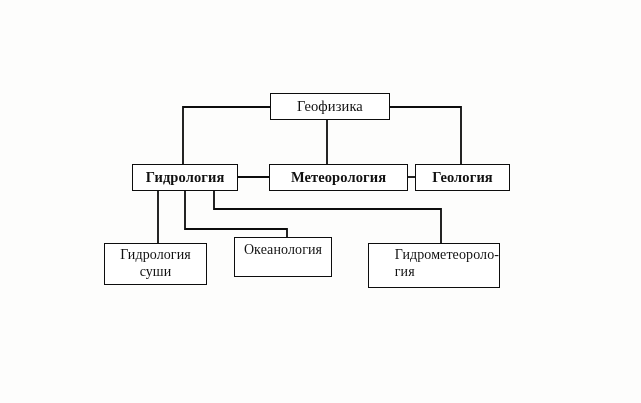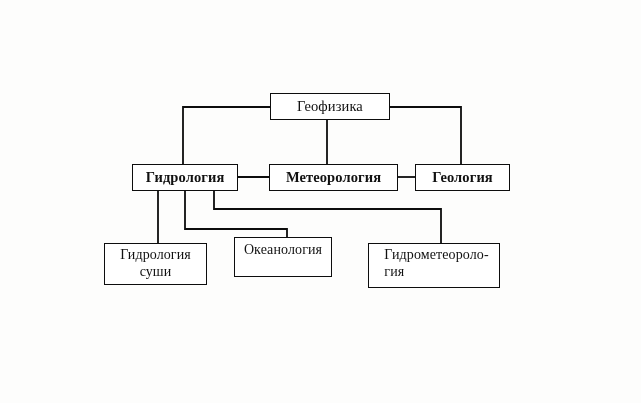--- a/index.html
+++ b/index.html
@@ -48,21 +48,21 @@
     left: 270px; top: 93px; width: 120px; height: 27px;
     font-size: 14.5px;
   }
   
   #node-gidrologiya {
     left: 132px; top: 164px; width: 106px; height: 27px;
     font-size: 14.5px;
     font-weight: bold;
   }
   #node-meteorologiya {
-    left: 269px; top: 164px; width: 129px; height: 27px;
+    left: 269px; top: 164px; width: 139px; height: 27px;
     font-size: 14.5px;
     font-weight: bold;
   }
   #node-geologiya {
     left: 415px; top: 164px; width: 95px; height: 27px;
     font-size: 14.5px;
     font-weight: bold;
   }
   
   #node-gidrologiya-sushi {
@@ -72,21 +72,21 @@
   #node-okeanologiya {
     left: 234px; top: 237px; width: 98px; height: 40px;
     font-size: 14px;
     align-items: flex-start;
   }
   #node-okeanologiya .lbl { padding-top: 4px; }
   #node-gidrometeorologiya {
     left: 368px; top: 243px; width: 132px; height: 45px;
     font-size: 14px;
     align-items: flex-start;
-    justify-content: center;
+    justify-content: flex-end;
     text-align: left;
   }
   #node-gidrometeorologiya .lbl { padding: 3px 0 0 5px; }
 </style>
 </head>
 <body>
 
 <div id="canvas">
 
   <svg id="connectors" viewBox="0 0 641 403" width="641" height="403" aria-hidden="true">

